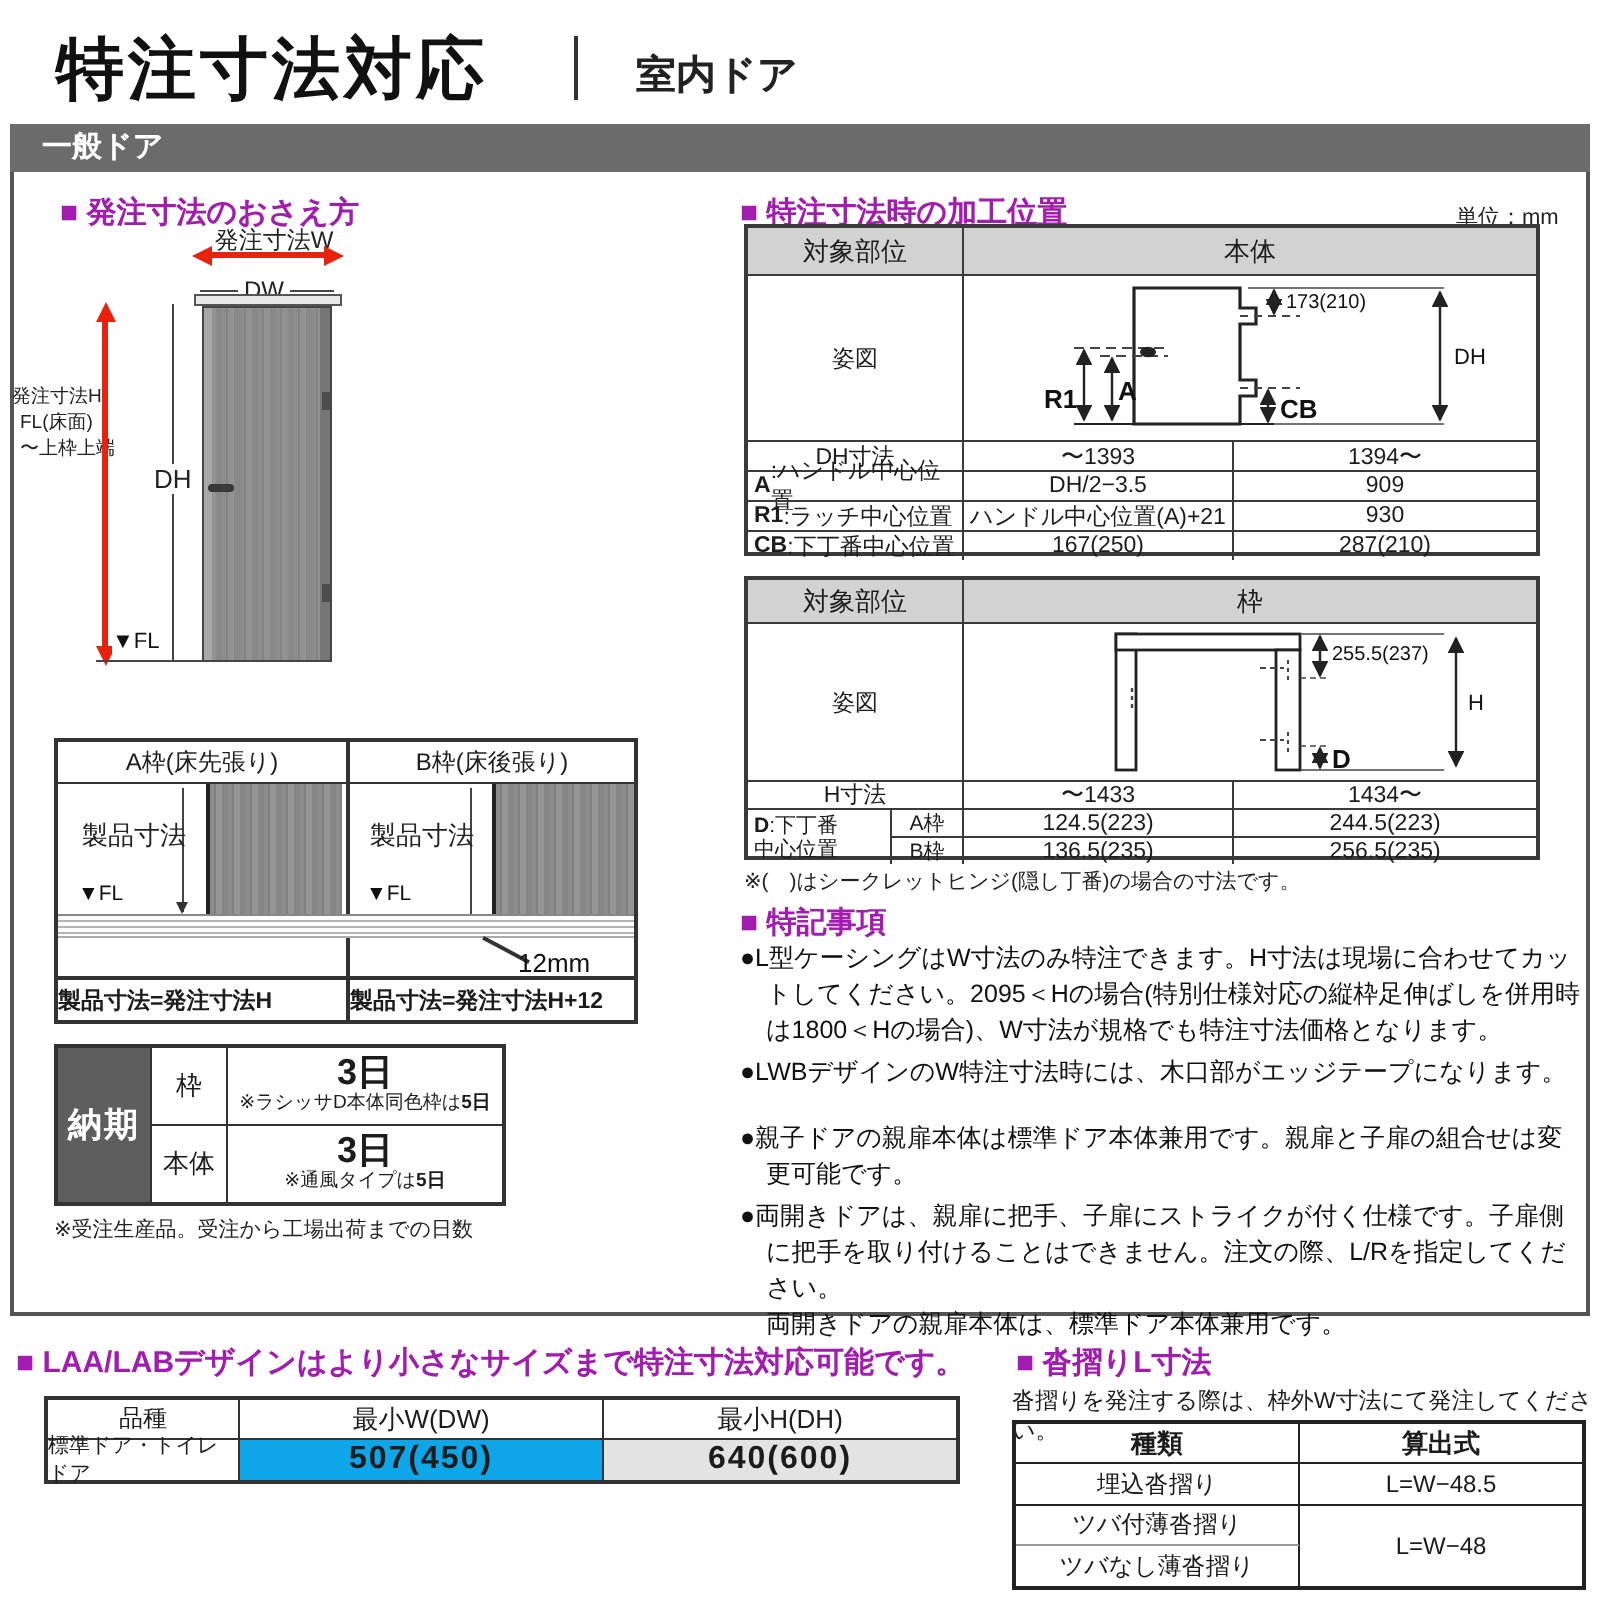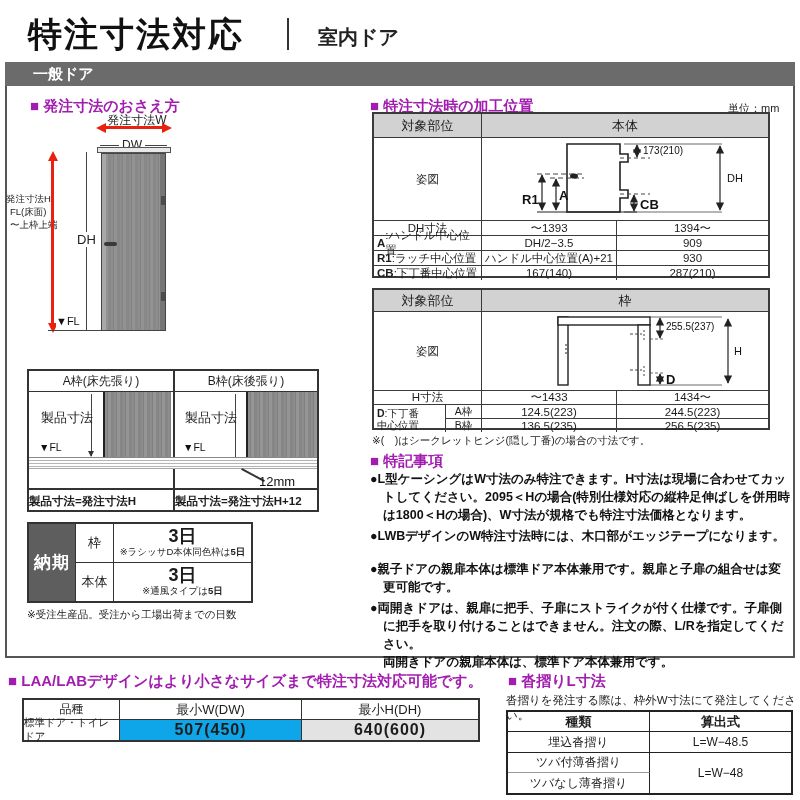--- a/index.html
+++ b/index.html
@@ -4,21 +4,21 @@
 <style>
   html,body{margin:0;padding:0;}
   body{width:800px;height:800px;background:#fff;font-family:"Liberation Sans","DejaVu Sans",sans-serif;color:#1c1c1c;}
   #page{position:relative;width:800px;height:800px;overflow:hidden;background:#fff;}
   .abs{position:absolute;}
   .bold{font-weight:bold;}
   
   .main-title{left:28px;top:12px;font-size:34px;font-weight:900;letter-spacing:2px;color:#111;}
   .title-sep{left:287px;top:18px;width:2px;height:32px;background:#333;}
   .sub-title{left:318px;top:24px;font-size:20px;font-weight:bold;color:#222;}
-  .cat-bar{left:5px;top:62px;width:790px;height:24px;background:#6b6b6b;color:#fff;font-size:15px;font-weight:bold;line-height:24px;padding-left:28px;box-sizing:border-box;}
+  .cat-bar{left:5px;top:62px;width:790px;height:24px;background:#6b6b6b;color:#fff;font-size:15px;font-weight:bold;line-height:24px;padding-left:16px;box-sizing:border-box;}
   .content-box{left:5px;top:86px;width:790px;height:572px;border-left:2px solid #555;border-right:2px solid #555;border-bottom:2px solid #555;box-sizing:border-box;}
   .sec-title{font-size:15px;font-weight:bold;color:#a21caf;}
   .unit{left:728px;top:101px;font-size:11px;color:#222;}
   
   .red-hline{height:3px;background:#e8220e;}
   .red-vline{width:3px;background:#e8220e;}
   .tri{width:0;height:0;}
   .blk-line-h{height:1px;background:#444;}
   .blk-line-v{width:1px;background:#444;}
   .dim-label{font-size:12px;background:#fff;padding:0 3px;color:#222;}
@@ -56,21 +56,21 @@
   
   .rt{box-sizing:border-box;border:2px solid #3a3a3a;background:#fff;}
   .rt .cell{position:absolute;box-sizing:border-box;font-size:11.5px;display:flex;align-items:center;justify-content:center;}
   .rt .left-align{justify-content:flex-start;padding-left:3px;}
   .rt .hd{background:#d2d2d2;font-size:13px;}
   .rt .br{border-right:1px solid #3a3a3a;}
   .rt .bt{border-top:1px solid #3a3a3a;}
   .tbl-note{font-size:10.5px;color:#222;}
   
   .bullets{left:370px;top:470px;width:422px;font-size:12.5px;line-height:18px;color:#111;}
-  .bullet{padding-left:13px;text-indent:-13px;white-space:pre-wrap;margin-bottom:3px;font-weight:bold;}
+  .bullet{padding-left:13px;text-indent:-13px;white-space:pre-wrap;margin-bottom:3px;}
   .bullet.gap{margin-top:15px;}
   
   .laa{left:22px;top:698px;width:458px;height:44px;border:2px solid #333;box-sizing:border-box;}
   .laa .cell{position:absolute;box-sizing:border-box;display:flex;align-items:center;justify-content:center;}
   .thr{left:506px;top:710px;width:287px;height:85px;border:2px solid #222;box-sizing:border-box;}
   .thr .cell{position:absolute;box-sizing:border-box;display:flex;align-items:center;justify-content:center;font-size:12px;}
   svg text{font-family:"Liberation Sans","DejaVu Sans",sans-serif;}
 </style>
 </head>
 <body>
@@ -204,21 +204,21 @@
         <span class="bold">R1</span>
         <span>:ラッチ中心位置</span>
       </div>
     <div class="cell br bt" style="left:108px;top:136px;width:135px;height:15px;">ハンドル中心位置(A)+21</div>
     <div class="cell bt" style="left:243px;top:136px;width:151px;height:15px;">930</div>
 
     <div class="cell br bt left-align" style="left:0;top:151px;width:108px;height:15px;">
         <span class="bold">CB</span>
         <span>:下丁番中心位置</span>
       </div>
-    <div class="cell br bt" style="left:108px;top:151px;width:135px;height:15px;">167(140)</div>
+    <div class="cell br bt" style="left:108px;top:151px;width:135px;height:15px;">167(250)</div>
     <div class="cell bt" style="left:243px;top:151px;width:151px;height:15px;">287(210)</div>
   </div>
 
   <div class="abs rt" style="left:372px;top:288px;width:398px;height:142px;">
     <div class="cell hd br" style="left:0;top:0;width:108px;height:22px;border-bottom:1px solid #3a3a3a;">対象部位</div>
     <div class="cell hd" style="left:108px;top:0;width:286px;height:22px;border-bottom:1px solid #3a3a3a;">枠</div>
     <div class="cell br" style="left:0;top:22px;width:108px;height:78px;">姿図</div>
     <div class="cell" style="left:108px;top:22px;width:286px;height:78px;">
       <svg width="286" height="78" viewBox="0 0 286 78">
         <defs>

